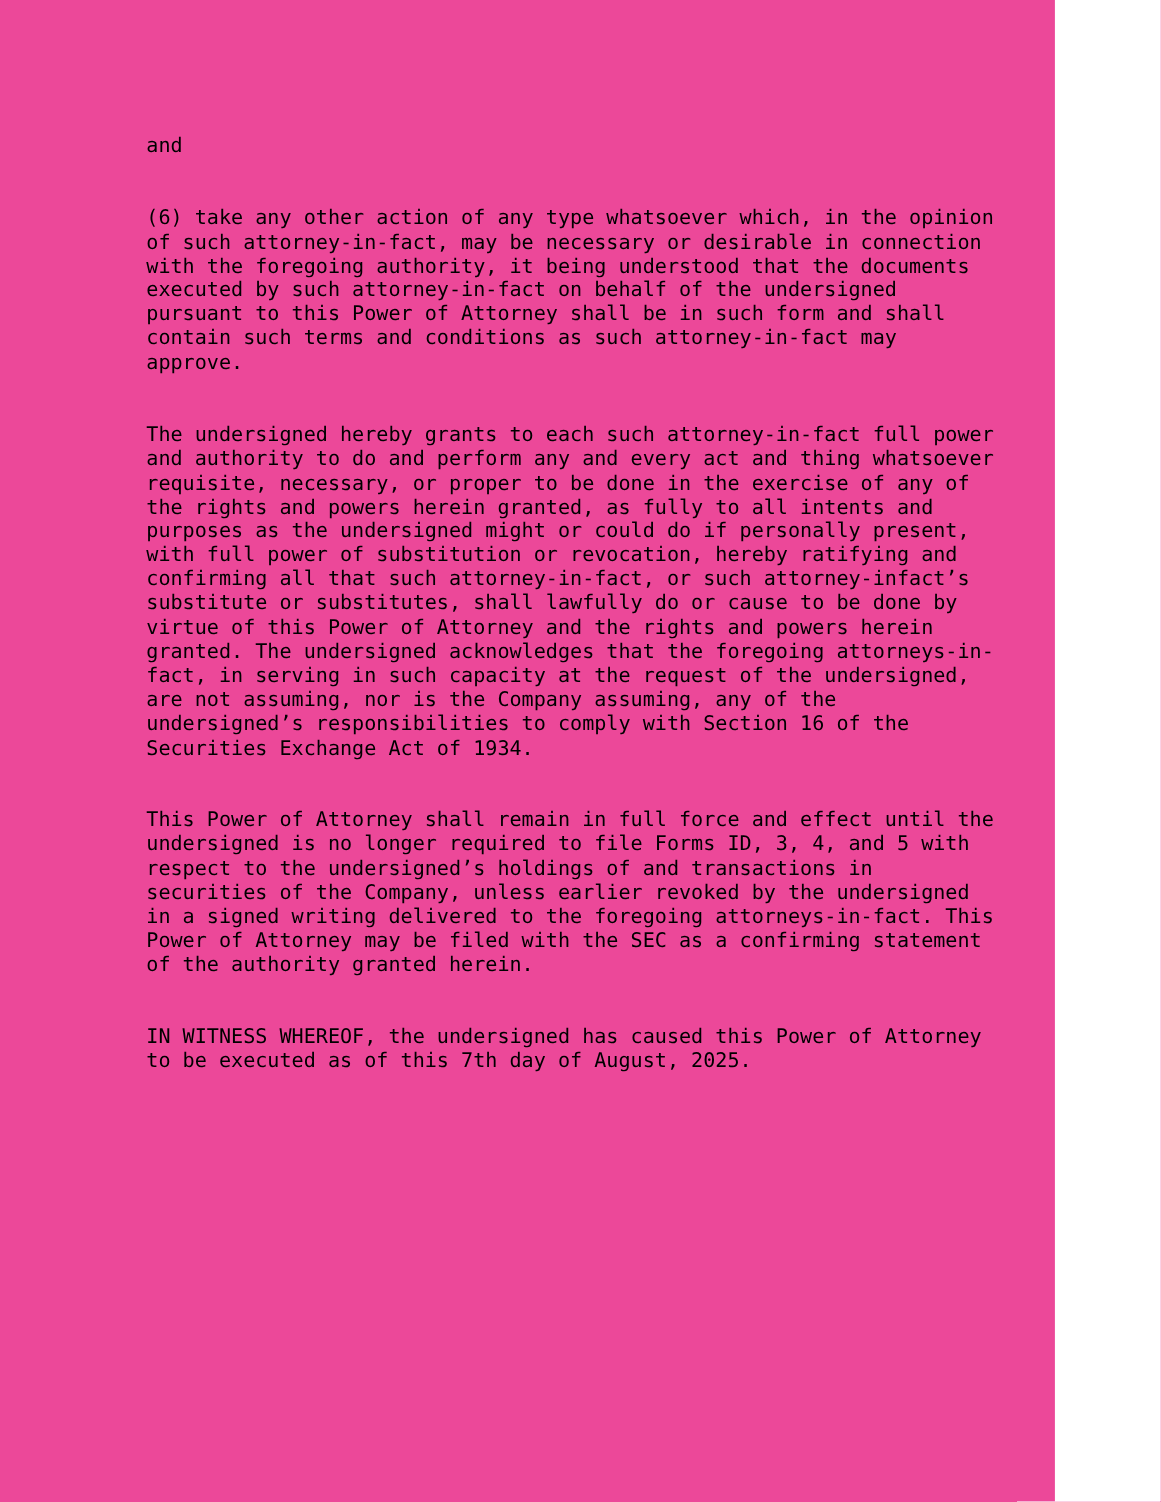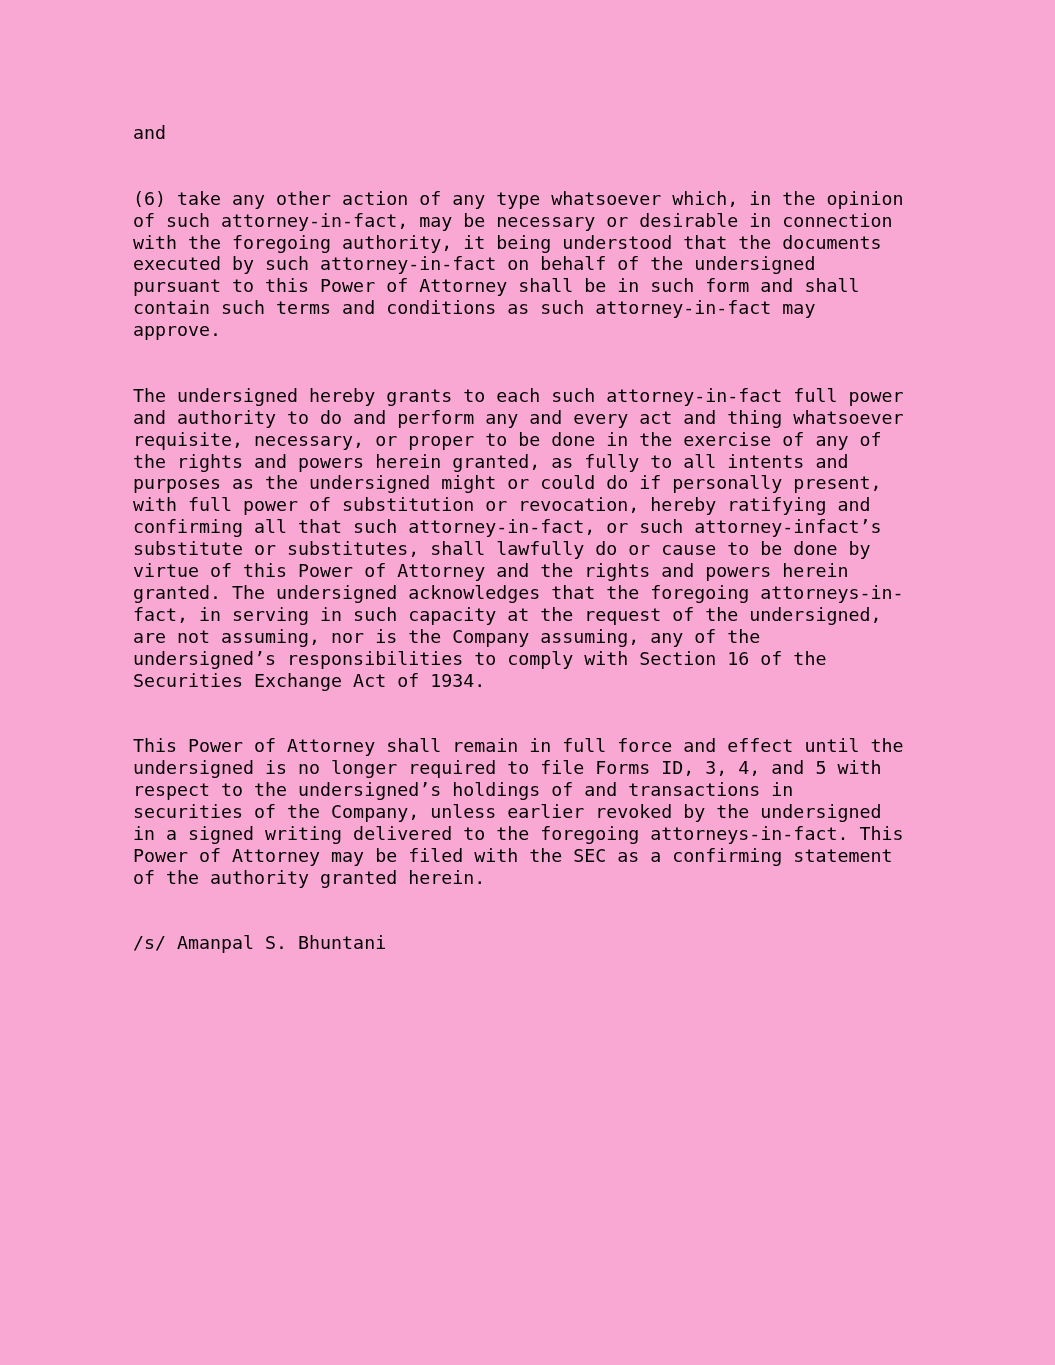--- a/index.html
+++ b/index.html
@@ -2,24 +2,24 @@
 <html><head>
 <meta charset="utf-8">
 <style>
   html, body {
     margin: 0;
     padding: 0;
     background: #ffffff;
   }
   .page {
     position: relative;
-    width: 1055px;
+    width: 959px;
     height: 1365px;
     box-sizing: border-box;
-    background: #f9a8d4;
+    background: #ec4899;
     padding: 122px 60px 0 133px;
     font-family: "DejaVu Sans Mono", "Liberation Mono", monospace;
     font-size: 18.3px;
     line-height: 21.9px;
     color: #000000;
     overflow: hidden;
   }
   .para {
     white-space: pre;
     margin: 0 0 43.8px 0;
@@ -61,17 +61,18 @@
 Securities Exchange Act of 1934.</div>
 
   <div class="para">This Power of Attorney shall remain in full force and effect until the
 undersigned is no longer required to file Forms ID, 3, 4, and 5 with
 respect to the undersigned’s holdings of and transactions in
 securities of the Company, unless earlier revoked by the undersigned
 in a signed writing delivered to the foregoing attorneys-in-fact. This
 Power of Attorney may be filed with the SEC as a confirming statement
 of the authority granted herein.</div>
 
+  <div class="para">IN WITNESS WHEREOF, the undersigned has caused this Power of Attorney
+to be executed as of this 7th day of August, 2025.</div>
 
   <div class="signature-block">
-    <div class="sig-line">/s/ Amanpal S. Bhuntani</div>
   </div>
 </div>
 
 </body></html>

